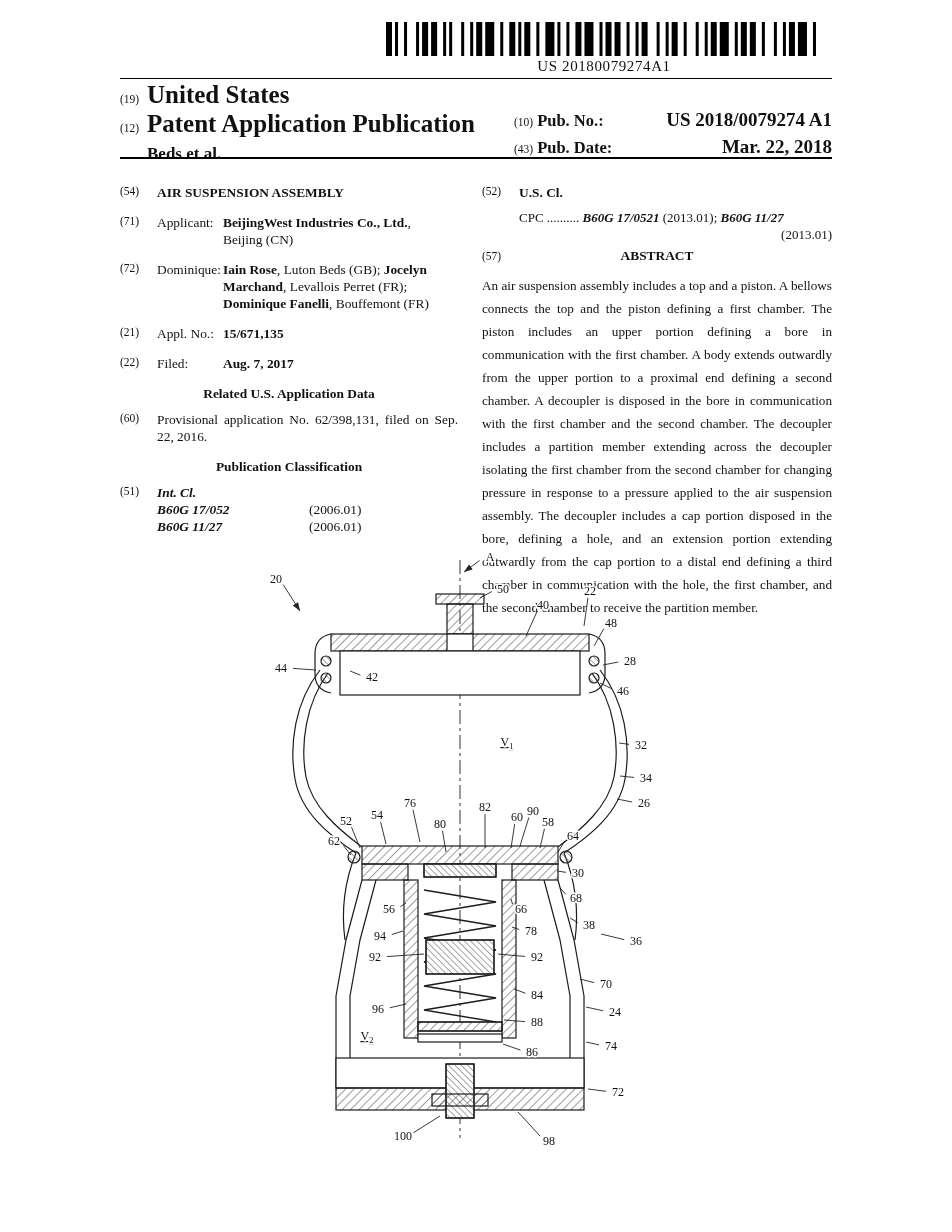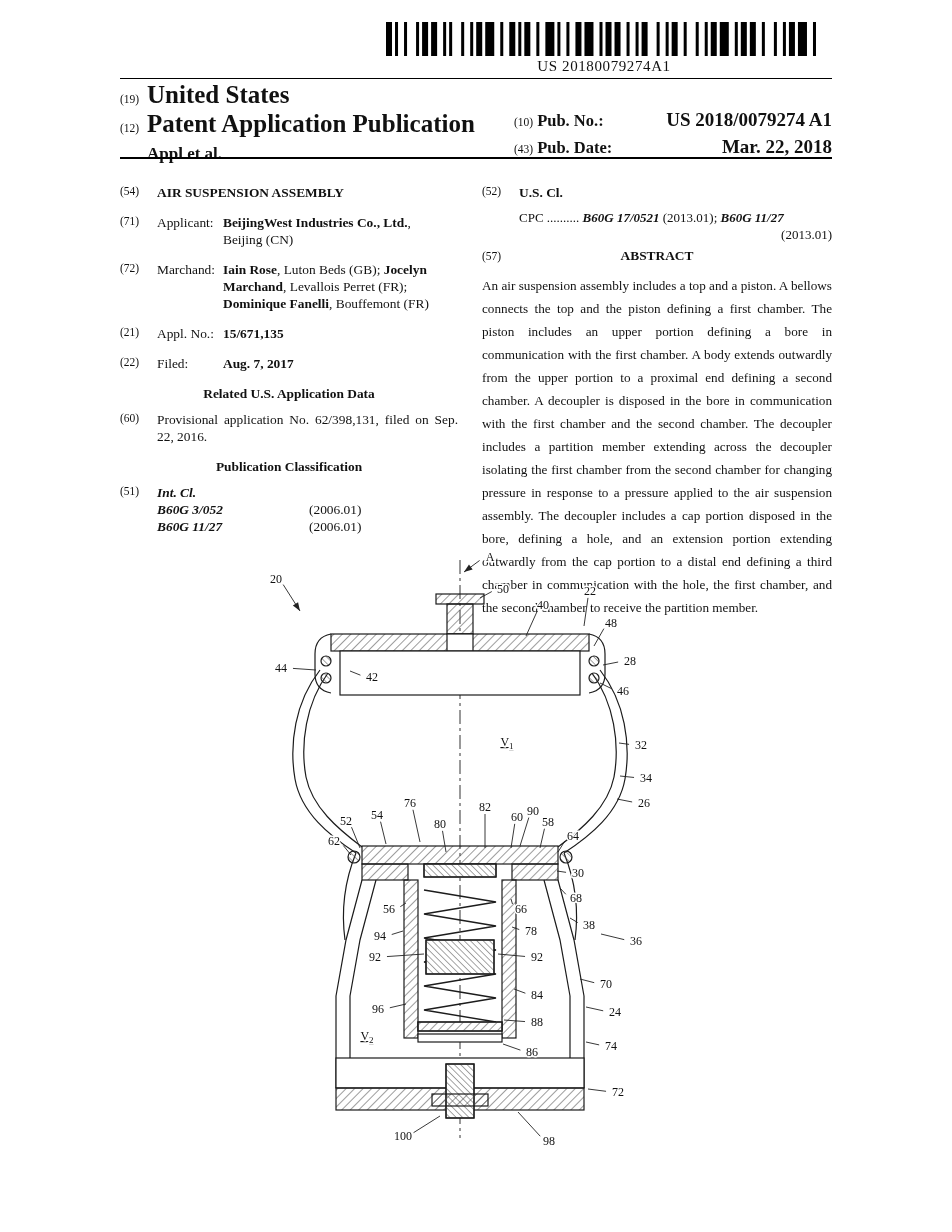--- a/index.html
+++ b/index.html
@@ -122,21 +122,21 @@
 
   <header class="header">
     <div class="h-line1">
       <span class="pnum">(19)</span>
       <span class="h-us">United States</span>
     </div>
     <div class="h-line2">
       <span class="pnum">(12)</span>
       <span class="h-pub">Patent Application Publication</span>
     </div>
-    <div class="h-line3">Appl et al.</div>
+    <div class="h-line3">Beds et al.</div>
     <div class="h-right">
       <div class="h-r-line">
         <span>
           <span class="pnum">(10)</span>
           <span class="h-r-label">Pub. No.:</span>
         </span>
         <span class="h-r-value">US 2018/0079274 A1</span>
       </div>
       <div class="h-r-line">
         <span>
@@ -164,21 +164,21 @@
         <div>
           <span class="b">BeijingWest Industries Co., Ltd.</span><span>,</span><br>
           <span>Beijing (CN)</span>
         </div>
       </div>
     </div>
 
     <div class="row">
       <span class="pnum">(72)</span>
       <div class="kv">
-        <span>Marchand:</span>
+        <span>Dominique:</span>
         <div>
           <span class="b">Iain Rose</span><span>, Luton Beds (GB); </span><span class="b">Jocelyn Marchand</span><span>, Levallois Perret (FR); </span><span class="b">Dominique Fanelli</span><span>, Bouffemont (FR)</span>
         </div>
       </div>
     </div>
 
     <div class="row">
       <span class="pnum">(21)</span>
       <div class="kv">
         <span>Appl. No.:</span>
@@ -201,21 +201,21 @@
       <div class="just">Provisional application No. 62/398,131, filed on Sep. 22, 2016.</div>
     </div>
 
     <div class="chead">Publication Classification</div>
 
     <div class="row" style="margin-bottom:2px;">
       <span class="pnum">(51)</span>
       <div>
         <div class="bi">Int. Cl.</div>
         <div class="intcl-entry">
-          <span class="bi">B60G 3/052</span>
+          <span class="bi">B60G 17/052</span>
           <span>(2006.01)</span>
         </div>
         <div class="intcl-entry">
           <span class="bi">B60G 11/27</span>
           <span>(2006.01)</span>
         </div>
       </div>
     </div>
   </section>
 

